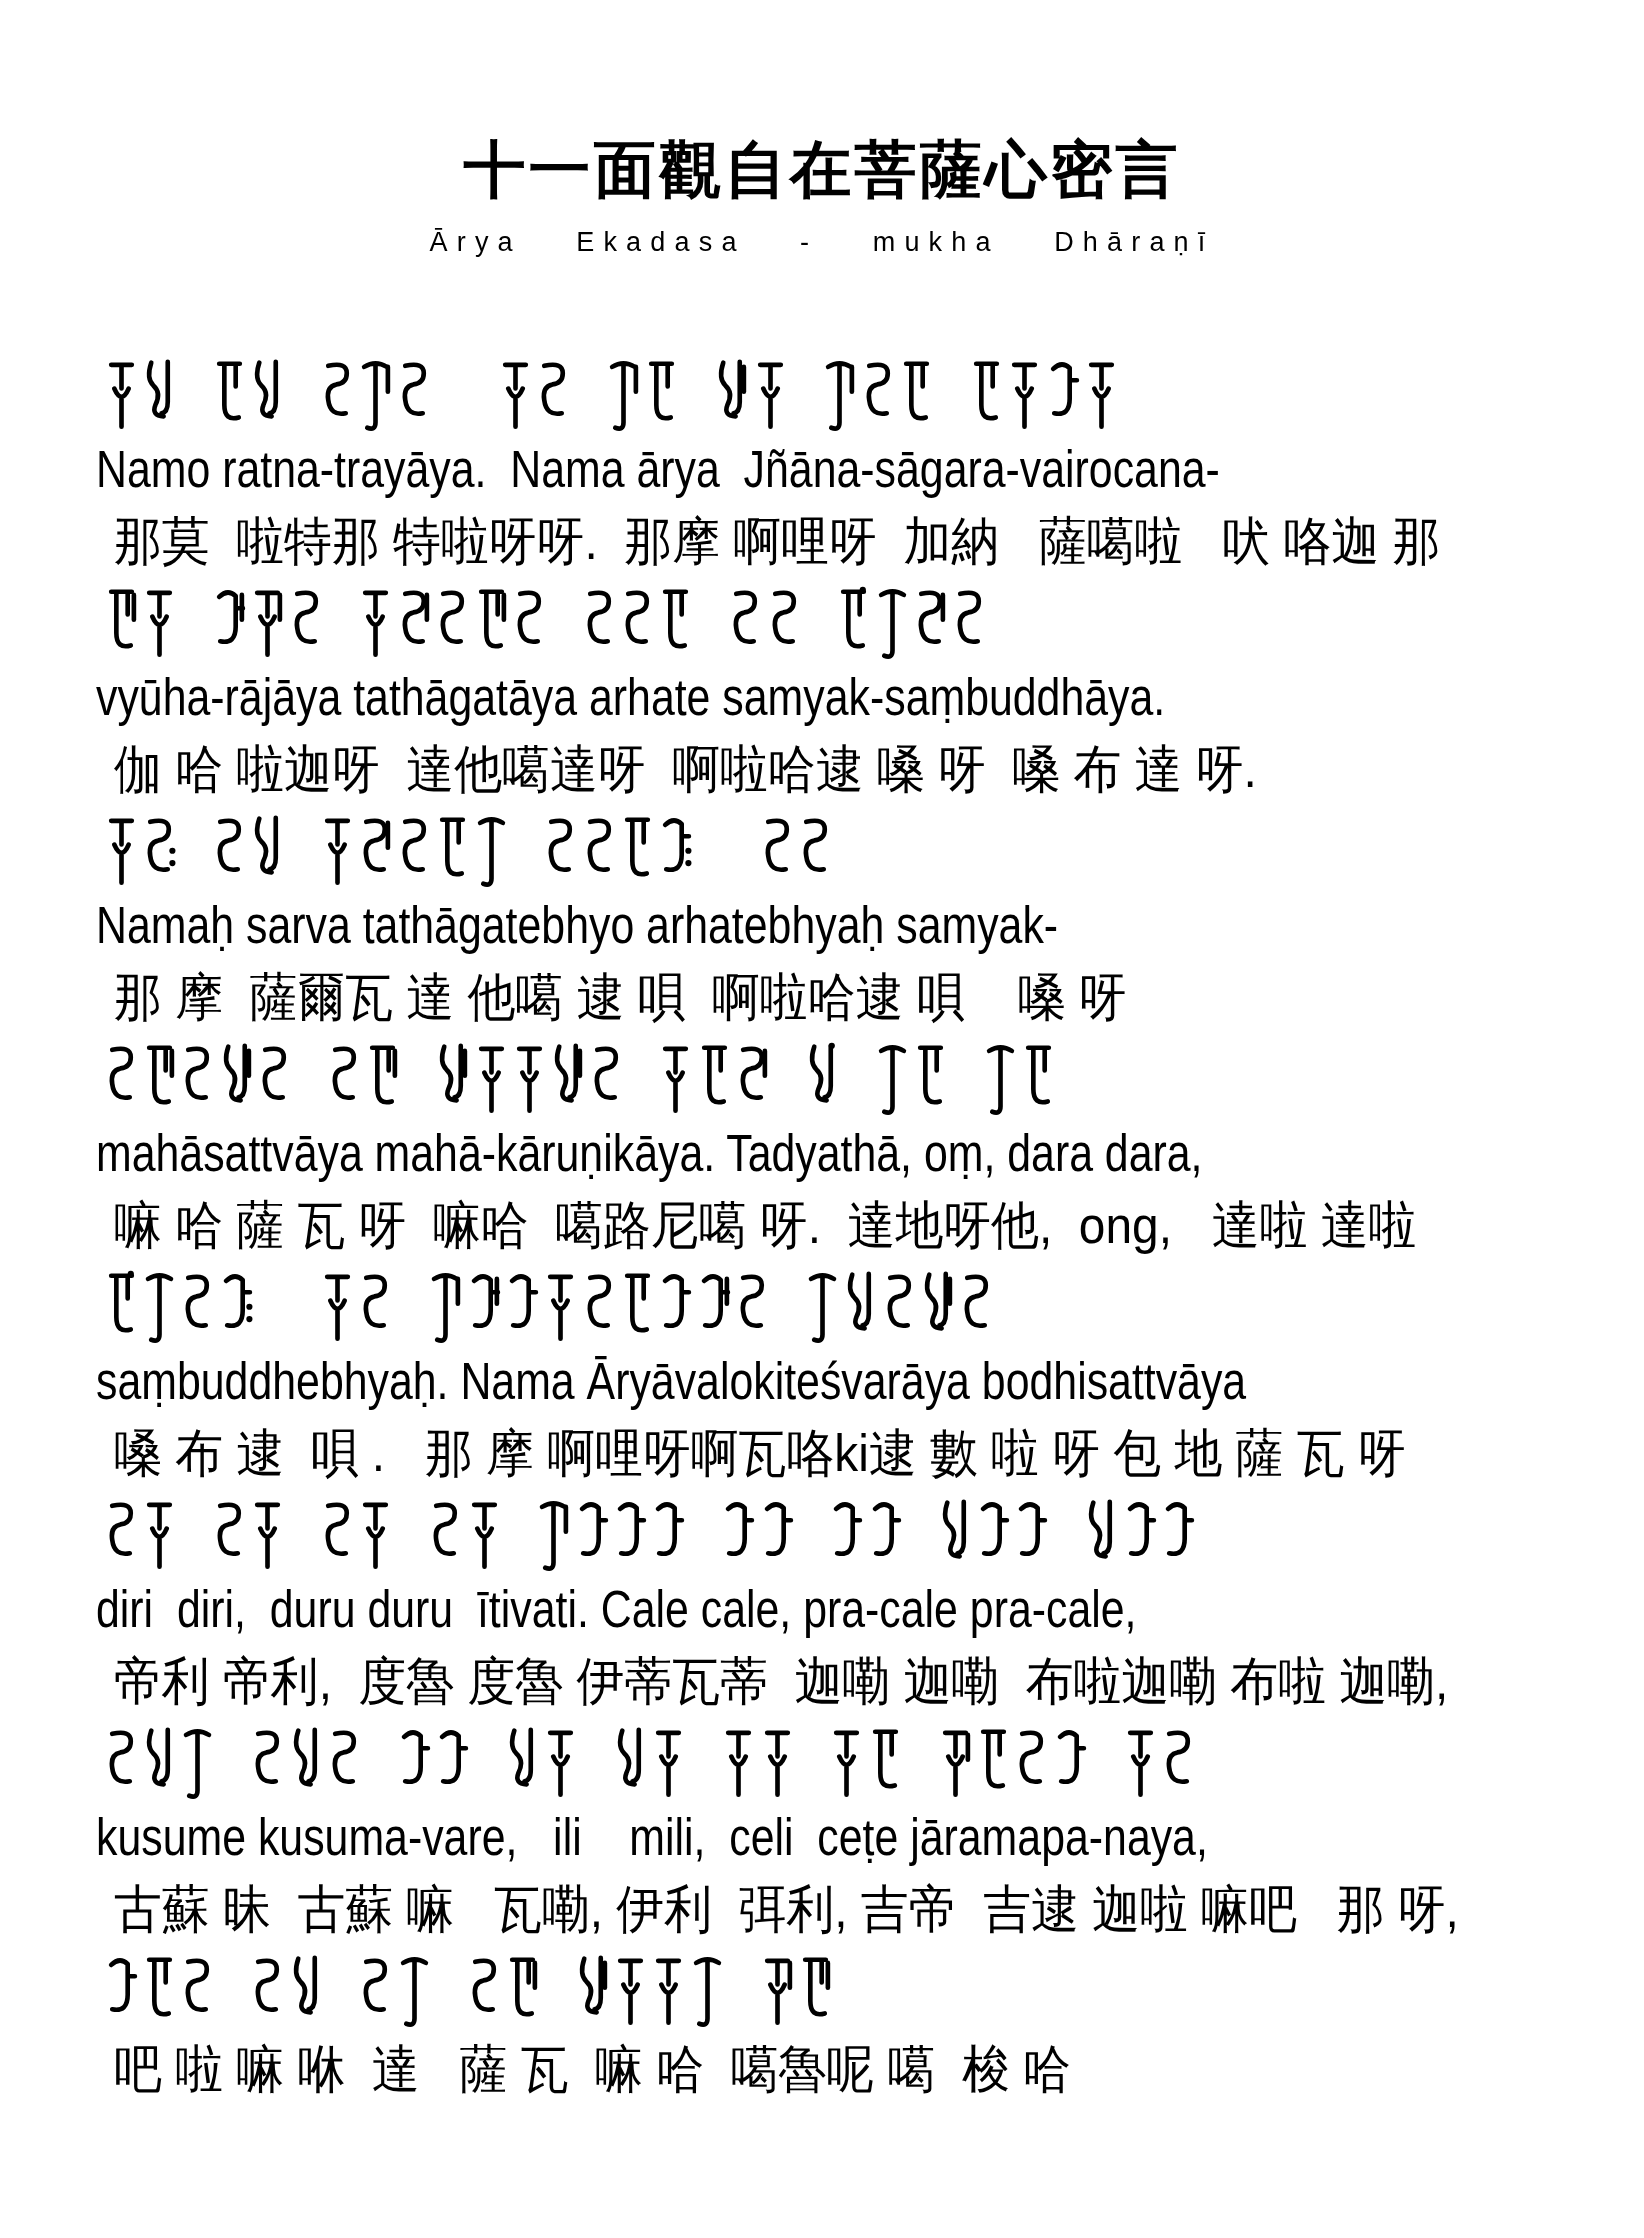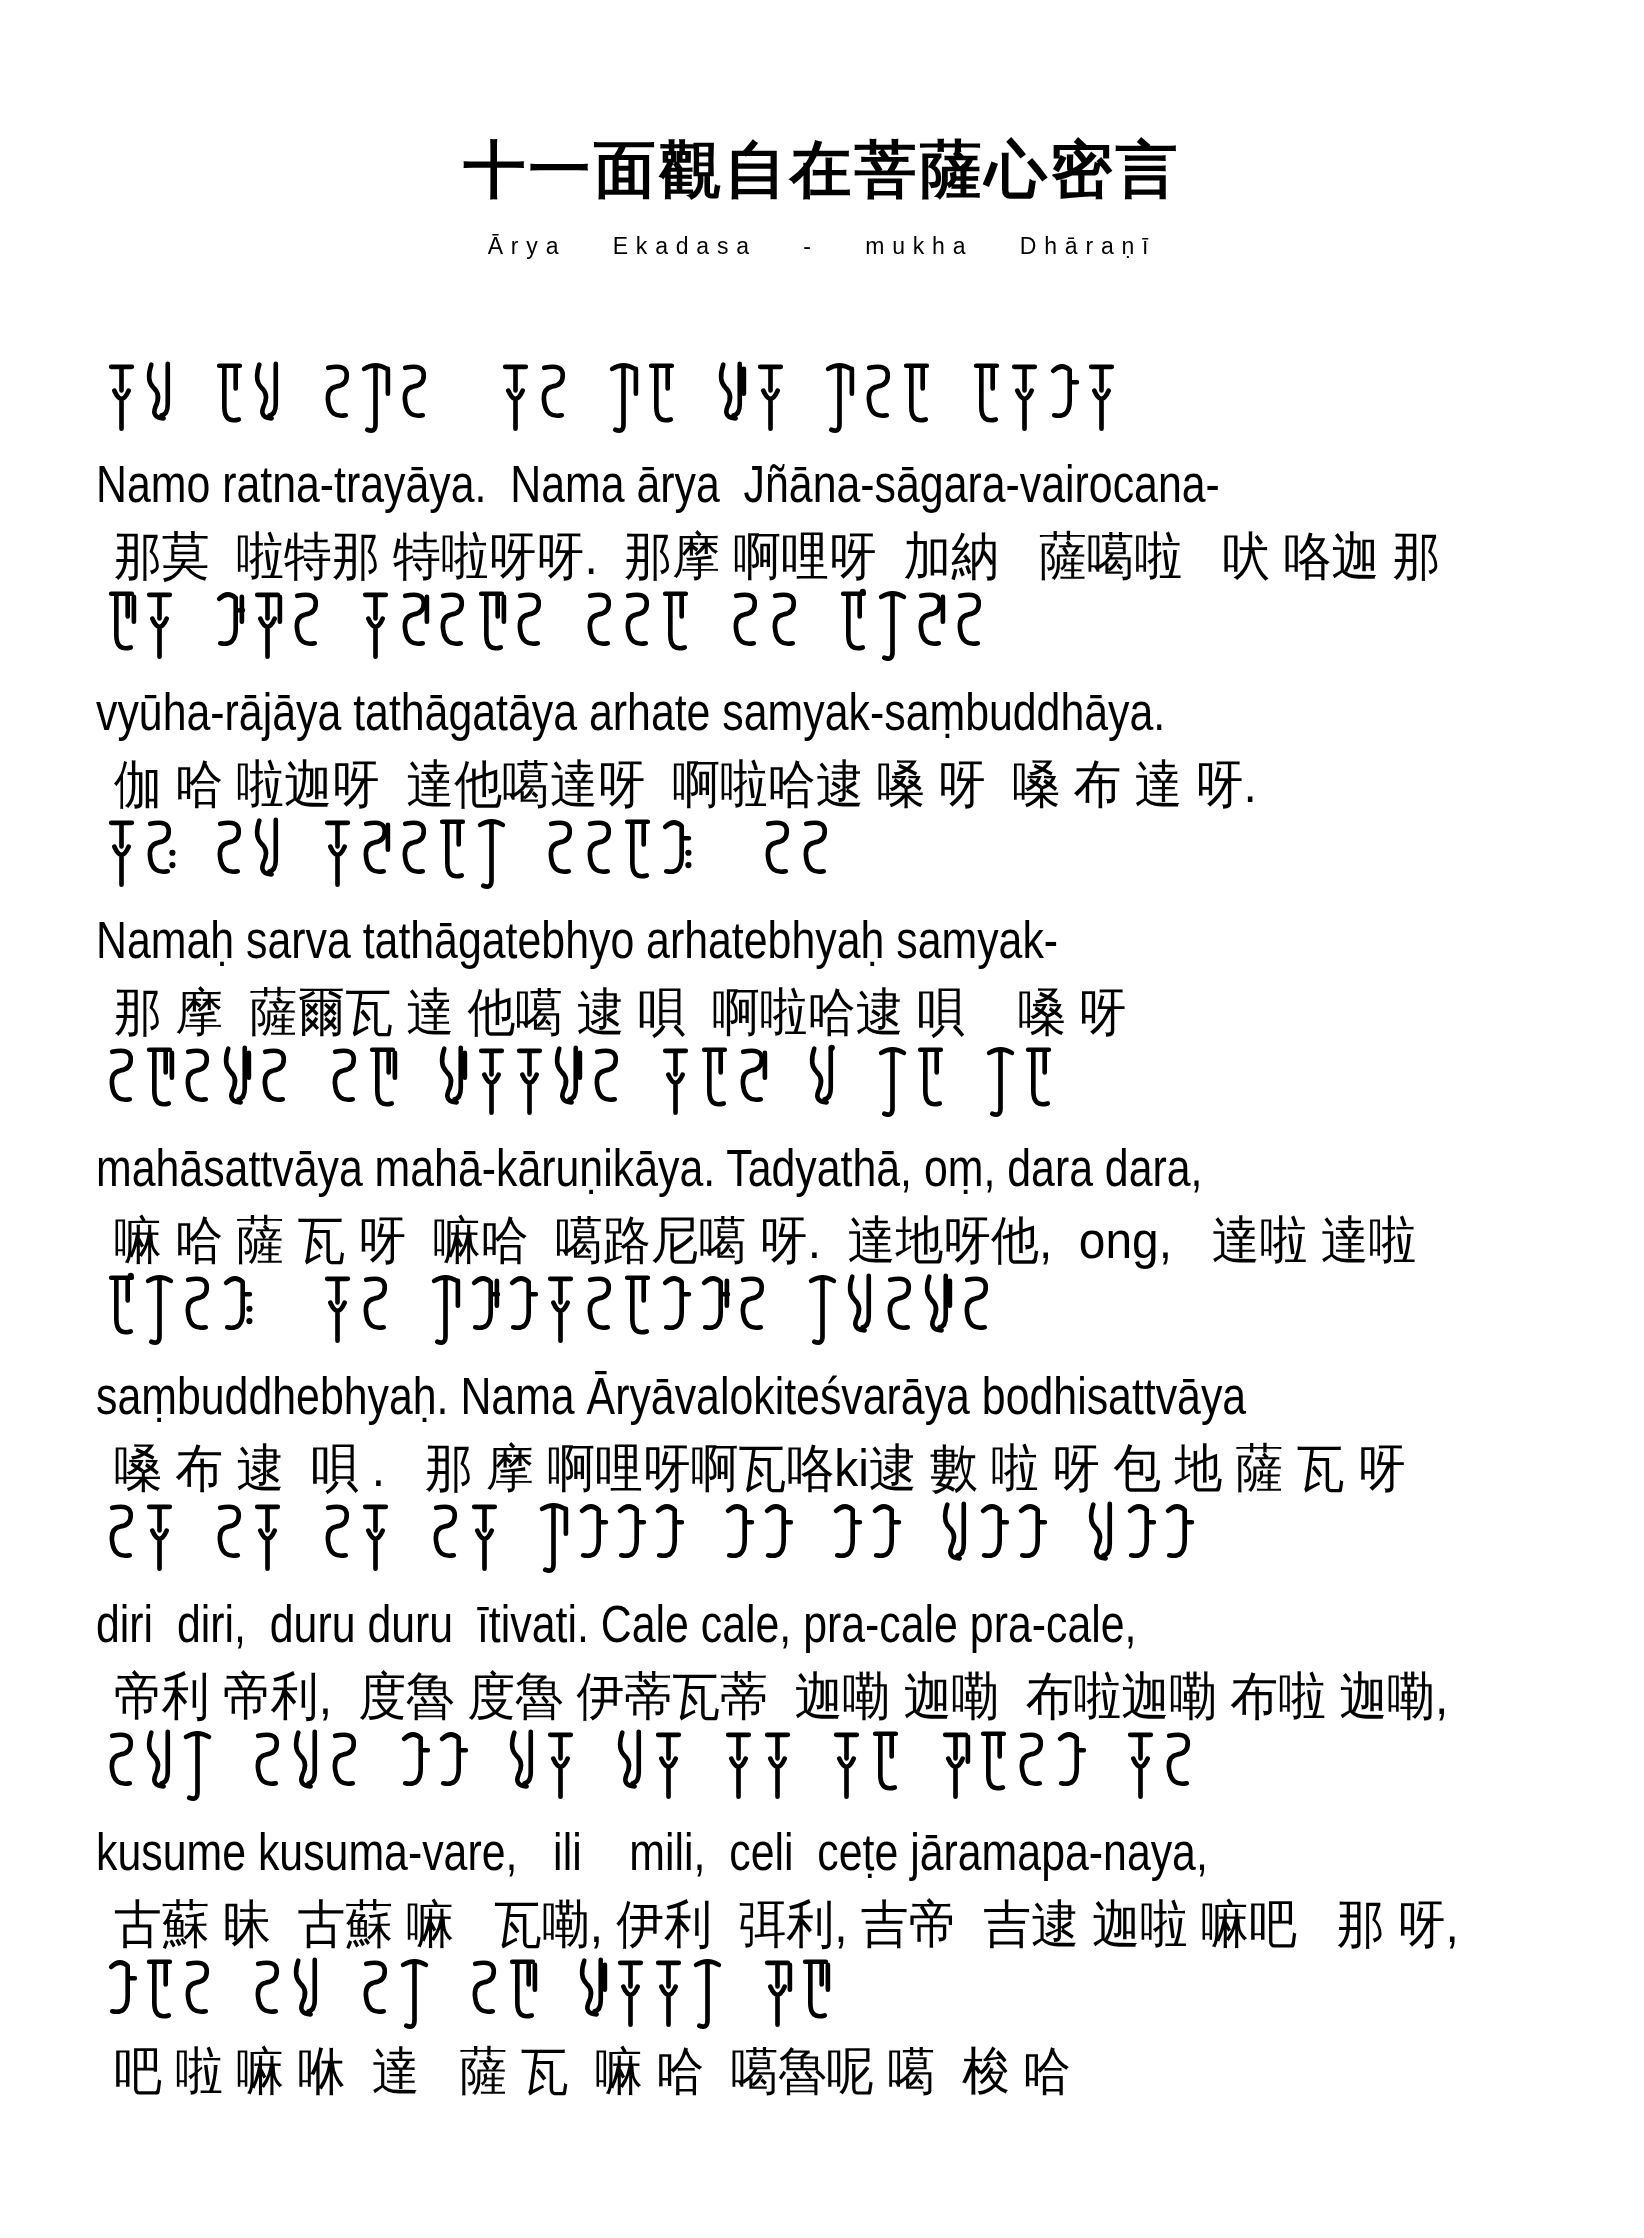--- a/index.html
+++ b/index.html
@@ -10,33 +10,33 @@
     overflow:hidden;
   }
   .page{width:1644px;height:2239px;position:relative;}
   .header{padding-top:110px;text-align:center;}
   .title{
     font-size:62px;font-weight:600;letter-spacing:3.2px;line-height:1.15;
     font-family:"Liberation Sans","DejaVu Sans",sans-serif;
     margin-top:24px;
   }
   .subtitle{
-    margin-top:28px;
-    font-size:23px;font-weight:400;
+    margin-top:22px;
+    font-size:27px;font-weight:400;
     letter-spacing:0.34em;word-spacing:1.4em;
     white-space:pre;
   }
   .rows{margin-top:81px;}
   .row{height:228px;padding-left:96px;box-sizing:border-box;}
   .siddham{
     height:97px;display:flex;align-items:flex-end;gap:5.4px;padding-left:8.6px;
   }
   .sglyph{display:inline-block;height:81px;}
   .sgap{display:inline-block;width:26px;height:5.4px;}
-  .roman{margin-top:18px;height:63px;font-size:51px;line-height:1.12;}
+  .roman{margin-top:5px;height:63px;font-size:51px;line-height:1.12;}
   .roman .cond{
     display:inline-block;transform:scaleX(0.84);transform-origin:0 50%;
     white-space:pre;font-weight:400;
   }
   .chinese{margin-top:9px;font-size:52px;line-height:1.1;padding-left:18px;}
   .chinese .cond{
     display:inline-block;transform:scaleX(0.92);transform-origin:0 50%;
     white-space:pre;font-weight:400;
   }
 </style>

